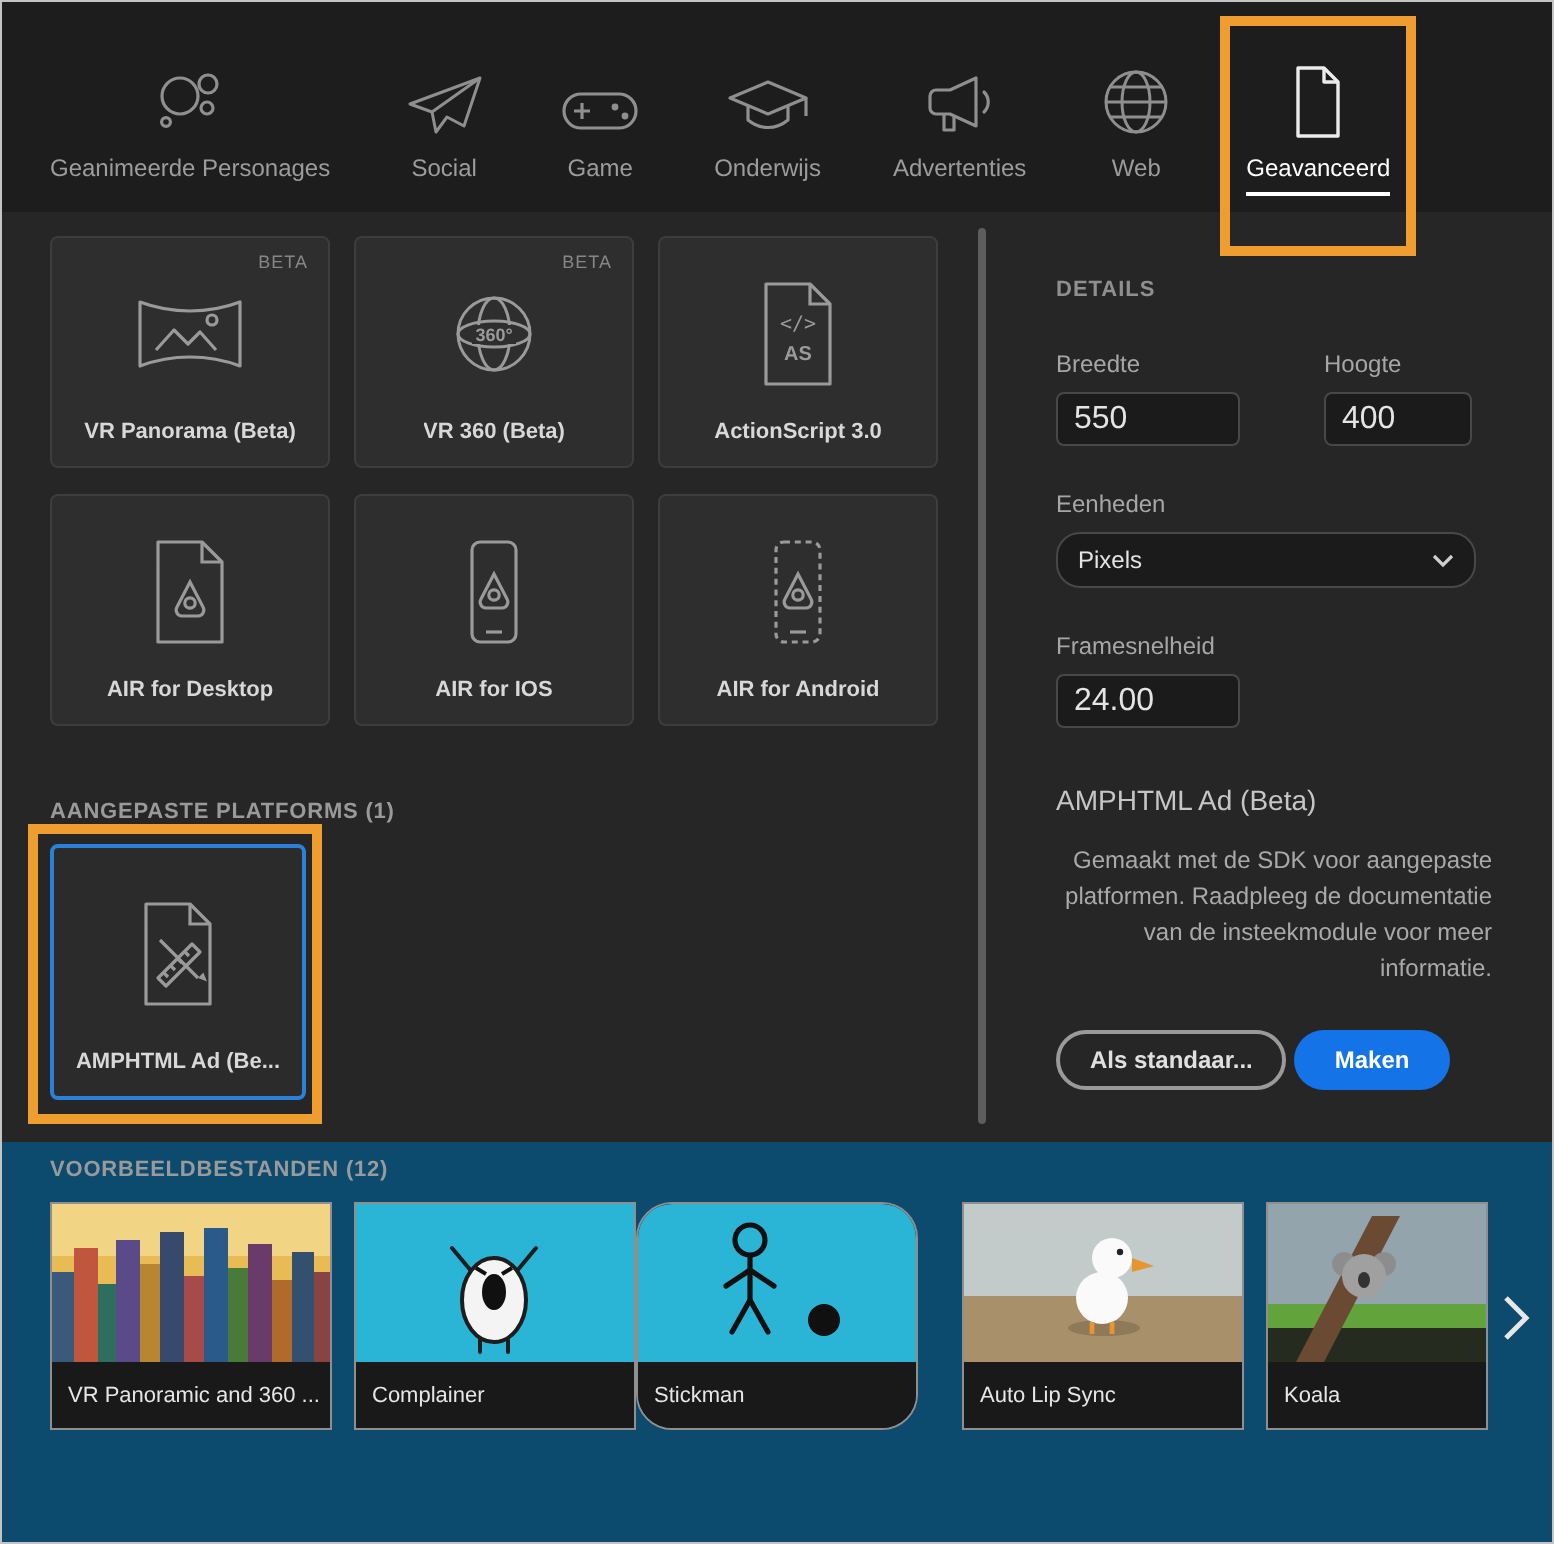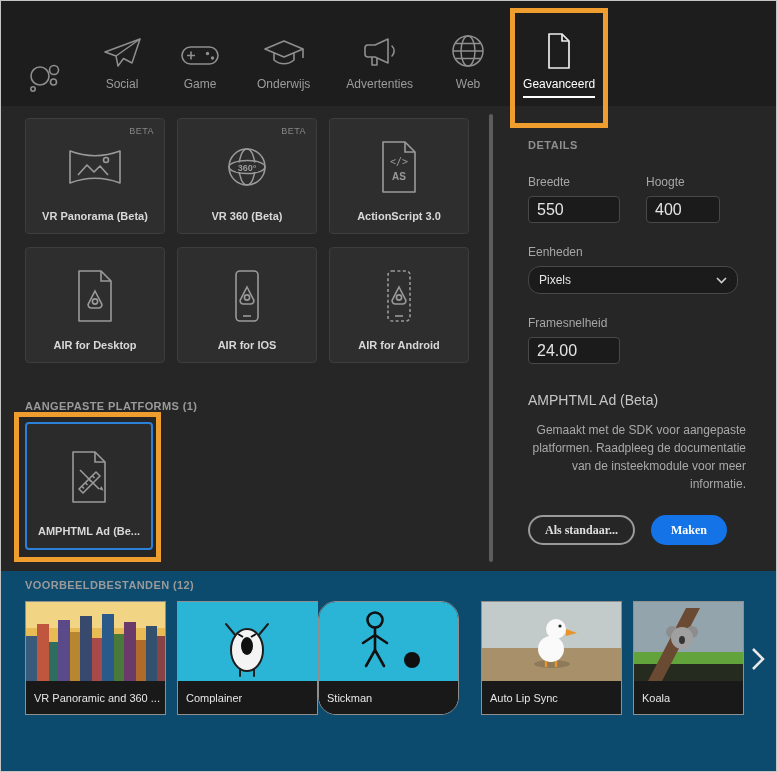--- a/index.html
+++ b/index.html
@@ -37,32 +37,32 @@
        align-items:center;cursor:pointer;}
   .card-annot{position:absolute;left:-13px;top:-12px;right:-10px;bottom:-14px;
               border:5px solid #EF9D2E;pointer-events:none;z-index:40;}
 
   .vscroll{position:absolute;left:488px;top:8px;width:4px;height:448px;background:#5d5d5d;
            border-radius:2px;cursor:pointer;}
 
   
   .details{position:absolute;left:517px;top:0;width:258px;height:465px;padding:33px 20px 0 10px;}
   .dheading{font-size:11px;font-weight:bold;letter-spacing:.5px;color:#8f8f8f;}
-  .frow{display:flex;gap:26px;margin-top:24px;}
+  .frow{display:flex;gap:42px;margin-top:24px;}
   .dlabel{display:block;font-size:12px;color:#a6a6a6;margin-bottom:7px;}
   .din{height:27px;background:#1b1b1b;border:1px solid #484848;border-radius:4px;color:#e4e4e4;
        font-size:16px;padding:0 8px;font-family:inherit;}
   .w-in{width:92px;} .h-in{width:74px;} .f-in{width:92px;}
   .blk{margin-top:22px;}
   .sel{width:210px;height:28px;background:#1b1b1b;border:1px solid #484848;border-radius:12px;
        color:#e4e4e4;font-size:12px;display:flex;align-items:center;justify-content:space-between;
        padding:0 10px;cursor:pointer;}
   .ptitle{margin-top:28px;font-size:14px;color:#c6c6c6;}
   .pdesc{margin-top:13px;font-size:12px;line-height:1.5;color:#a9a9a9;width:218px;text-align:right;}
-  .btnrow{margin-top:22px;display:flex;gap:16px;align-items:center;font-family:Liberation Serif, serif;}
+  .btnrow{margin-top:22px;display:flex;gap:4px;align-items:center;}
   .btn-outline{height:30px;padding:0 15px;border:2px solid #9a9a9a;border-radius:16px;
                background:transparent;color:#e0e0e0;font-size:12px;font-weight:bold;
                font-family:inherit;cursor:pointer;white-space:nowrap;}
   .btn-primary{height:30px;padding:0 20px;border:none;border-radius:16px;background:#1473E6;
                color:#fff;font-size:12px;font-weight:bold;font-family:inherit;cursor:pointer;}
 
   
   .samples{position:absolute;left:0;top:570px;width:100%;height:202px;background:#0c4a6e;padding-left:38px;}
   .seclabel2{position:absolute;left:24px;top:8px;font-size:11px;font-weight:bold;
              letter-spacing:.4px;color:#9a9a9a;}
@@ -84,20 +84,21 @@
 
     <div class="tab">
       <span class="ticon">
         <svg width="40" height="36" viewBox="0 0 40 36" fill="none" stroke="#8f8f8f" stroke-width="1.6">
           <circle cx="15" cy="14" r="9"></circle>
             <circle cx="29" cy="8" r="4.5"></circle>
           <circle cx="28.5" cy="20" r="3"></circle>
             <circle cx="8" cy="27" r="2.2"></circle>
         </svg>
       </span>
+      <span class="tlabel">Geanimeerde Personages</span>
     </div>
 
     <div class="tab">
       <span class="ticon">
         <svg width="42" height="34" viewBox="0 0 42 34" fill="none" stroke="#8f8f8f" stroke-width="1.5" stroke-linejoin="round">
           <path d="M39 3 L4 16 L15 20 L17 30 L22.5 22.5 L31 27 Z"></path>
             <path d="M39 3 L15 20"></path>
         </svg>
       </span>
       <span class="tlabel">Social</span>

